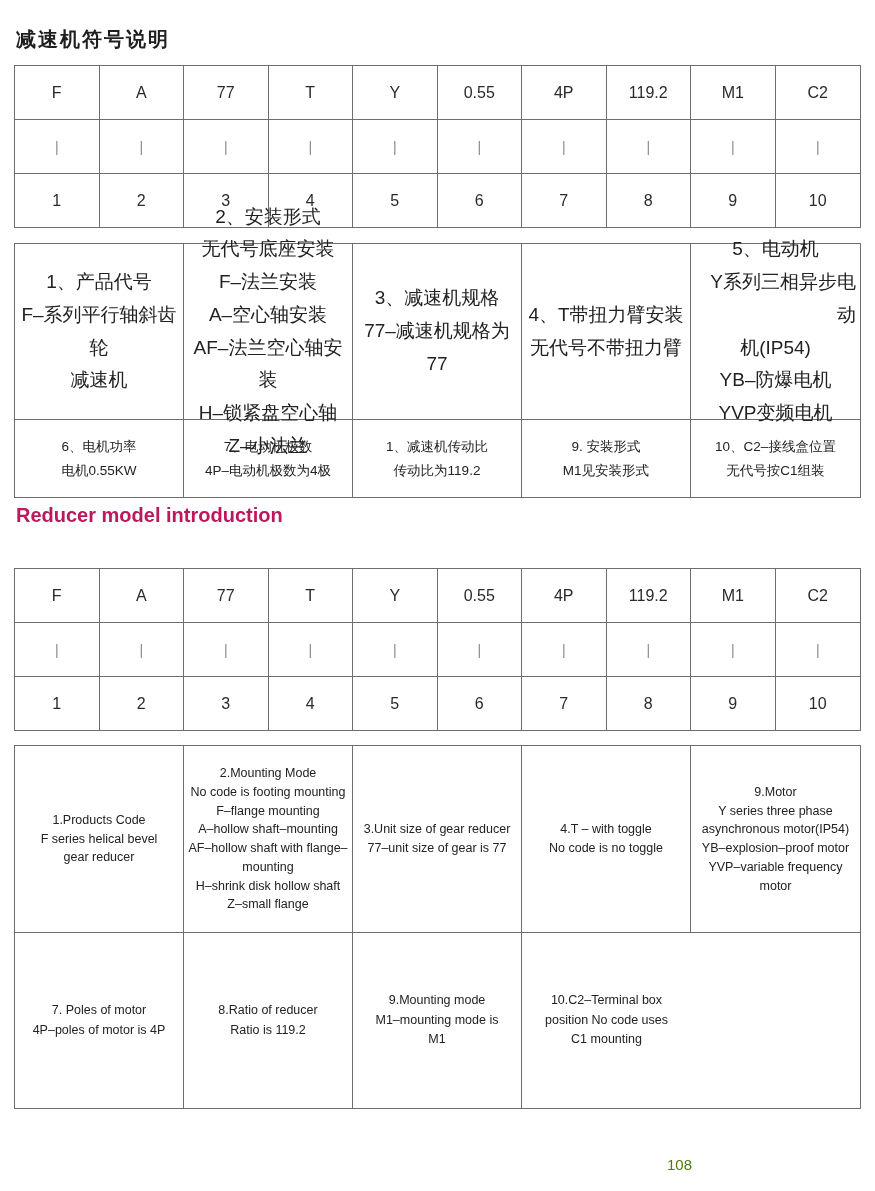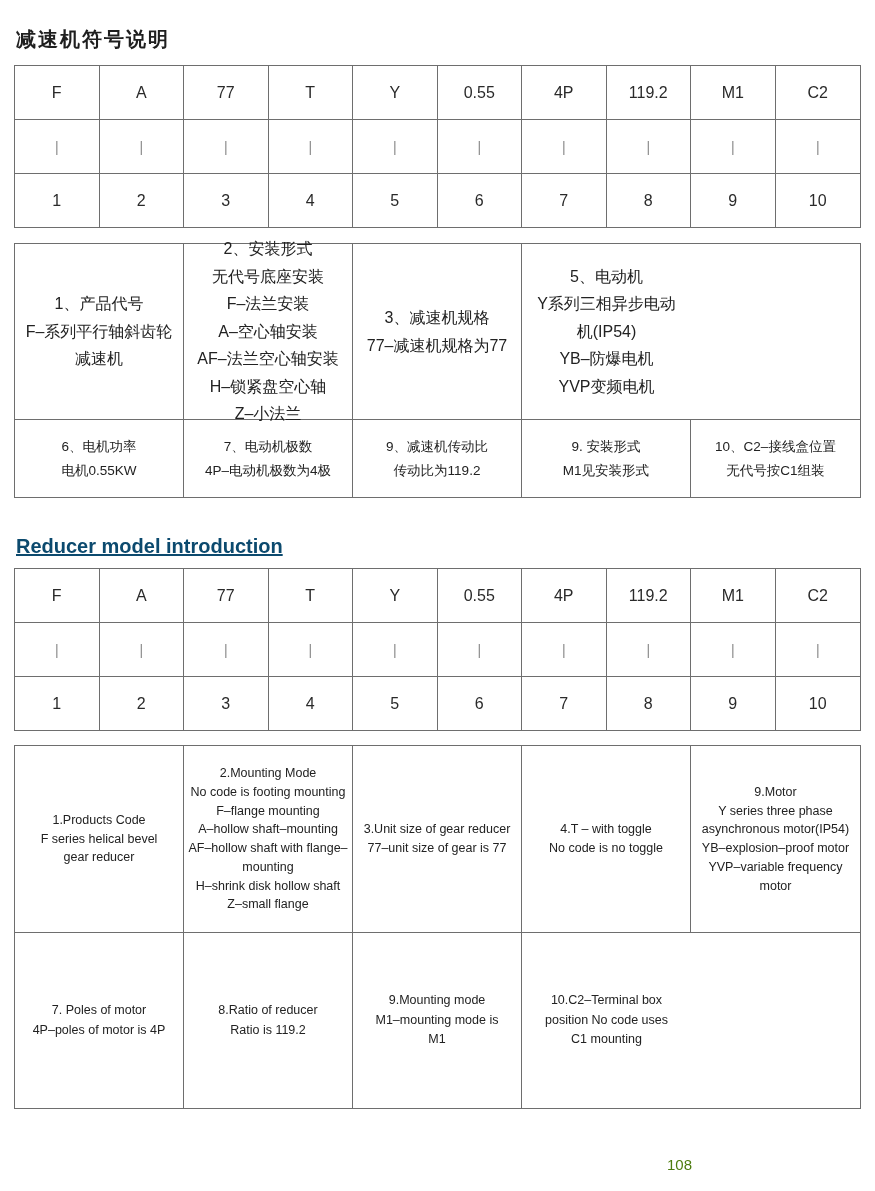--- a/index.html
+++ b/index.html
@@ -9,22 +9,22 @@
     font-family:"Liberation Sans","DejaVu Sans",sans-serif;
     color:#1d1d1d;
   }
   .sheet { position:absolute; inset:0; width:705px; height:1191px; background:#fff; }
 
   .title-zh {
     position:absolute; left:16px; top:26px;
     font-size:20px; font-weight:600; letter-spacing:2px; color:#1f1f1f;
   }
   .title-en {
-    position:absolute; left:16px; top:535px;
-    font-size:20px; font-weight:700; color:#0c4a6e;text-decoration:underline;
+    position:absolute; left:16px; top:504px;
+    font-size:20px; font-weight:700; color:#be185d;
   }
 
   .grid-table {
     position:absolute; left:14px; width:847px;
     border:1px solid #6e6e6e; background:#fff;
   }
   #code-table-zh { top:65px; }
   #code-table-en { top:568px; }
   #expl-table-zh { top:243px; }
   #expl-table-en { top:745px; }
@@ -39,23 +39,23 @@
   .code-cell:last-child { border-right:none; }
   .bar-cell { color:#8a8a8a; font-size:14px; }
 
   .expl-row { display:grid; grid-template-columns:repeat(5,1fr); }
   .expl-row + .expl-row { border-top:1px solid #6e6e6e; }
   .expl-cell {
     border-right:1px solid #6e6e6e;
     display:flex; flex-direction:column; align-items:center; justify-content:center;
     text-align:center; padding:6px 4px; color:#222;
   }
-  .expl-cell:last-child { border-right:none; }
-
-  .zh-top .expl-cell { height:175px; font-size:16px; line-height:1.72; }
+  .expl-cell:last-child { border-right:none;text-align:right; }
+
+  .zh-top .expl-cell { height:175px; font-size:19px; line-height:1.72; }
   .zh-bottom .expl-cell { height:77px; font-size:13.5px; line-height:1.72; }
   .en-top .expl-cell { height:186px; font-size:12.5px; line-height:1.5; }
   .en-bottom .expl-cell { height:175px; font-size:12.5px; line-height:1.55; }
 
   .page-number {
     position:absolute; right:13px; top:1156px;
     font-size:15px; color:#4d7c0f;
   }
 </style>
 </head>
@@ -118,38 +118,42 @@
           <div>A–空心轴安装</div>
           <div>AF–法兰空心轴安装</div>
           <div>H–锁紧盘空心轴</div>
           <div>Z–小法兰</div>
         </div>
       <div class="expl-cell">
           <div>3、减速机规格</div>
           <div>77–减速机规格为77</div>
         </div>
       <div class="expl-cell">
+          <div>4、T带扭力臂安装</div>
+          <div>无代号不带扭力臂</div>
+        </div>
+      <div class="expl-cell">
           <div>5、电动机</div>
           <div>Y系列三相异步电动</div>
           <div>机(IP54)</div>
           <div>YB–防爆电机</div>
           <div>YVP变频电机</div>
         </div>
     </div>
     <div class="expl-row zh-bottom">
       <div class="expl-cell">
           <div>6、电机功率</div>
           <div>电机0.55KW</div>
         </div>
       <div class="expl-cell">
           <div>7、电动机极数</div>
           <div>4P–电动机极数为4极</div>
         </div>
       <div class="expl-cell">
-          <div>9、减速机传动比</div>
+          <div>1、减速机传动比</div>
           <div>传动比为119.2</div>
         </div>
       <div class="expl-cell">
           <div>9. 安装形式</div>
           <div>M1见安装形式</div>
         </div>
       <div class="expl-cell">
           <div>10、C2–接线盒位置</div>
           <div>无代号按C1组装</div>
         </div>

